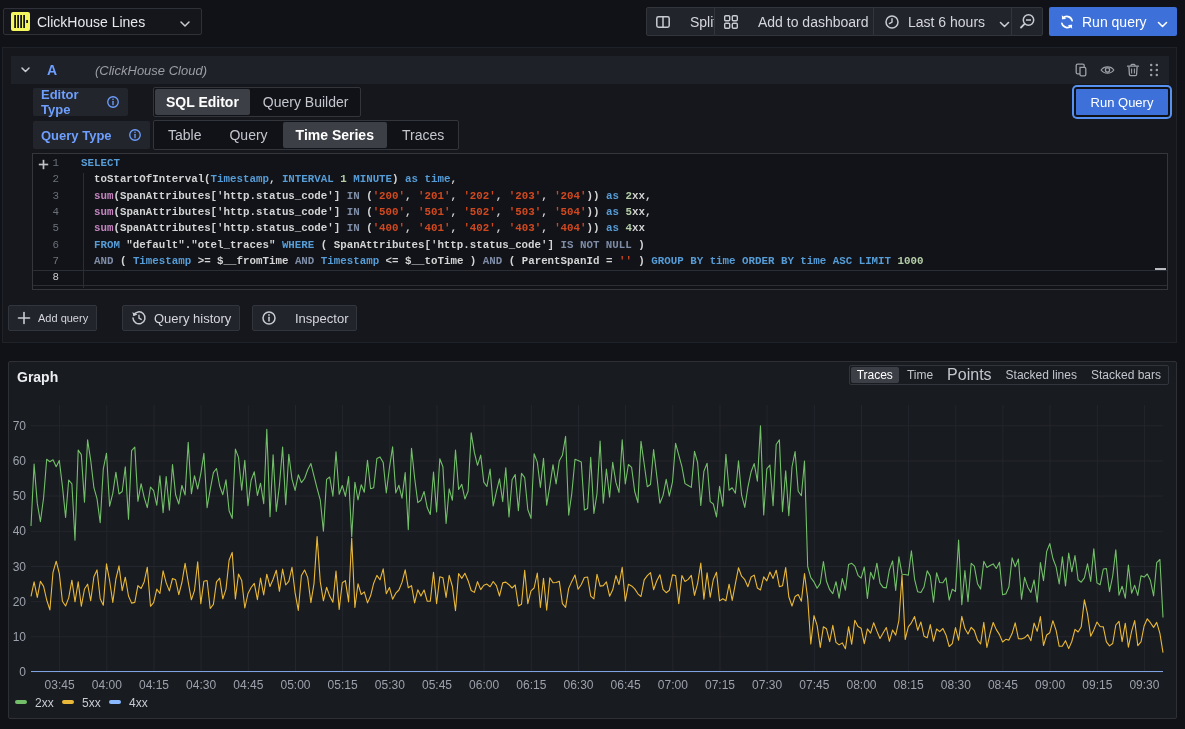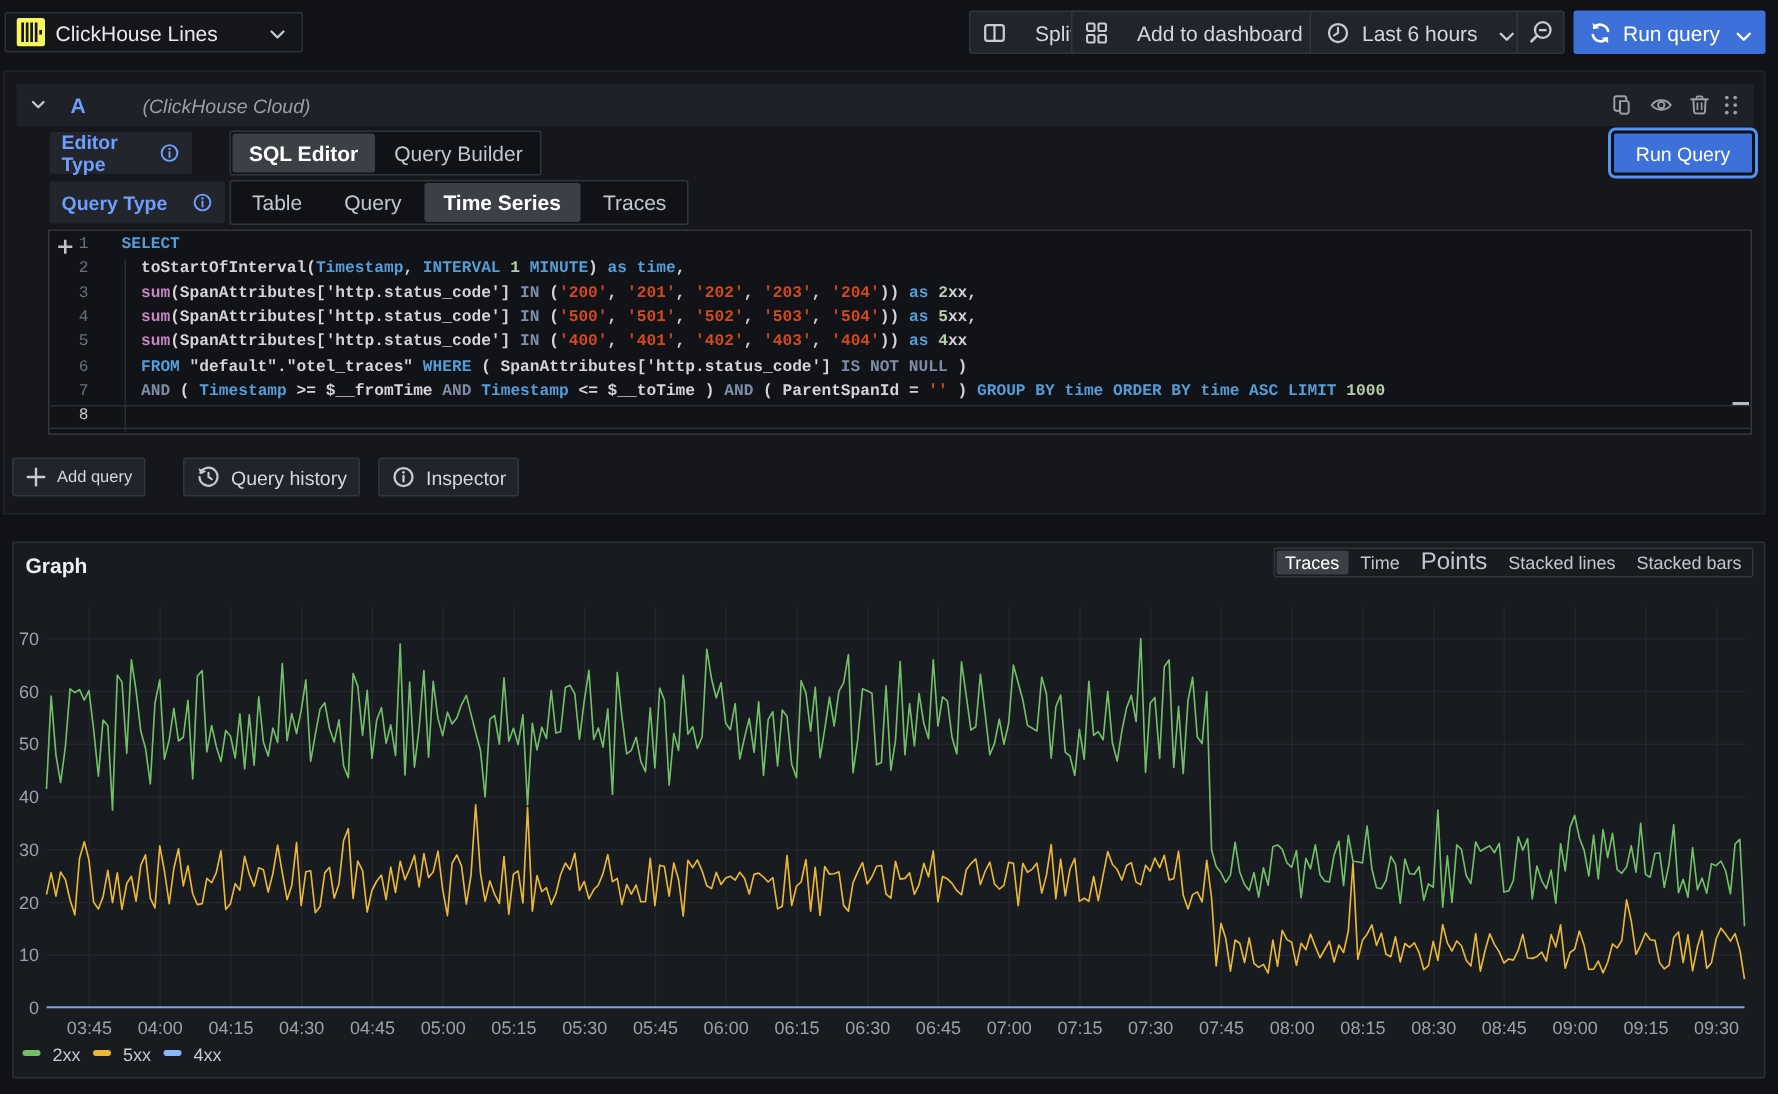--- a/index.html
+++ b/index.html
@@ -181,21 +181,21 @@
 <div class="btn" style="left:122px;top:305px;height:26px;font-size:13px;gap:7px">
     <svg width="16" height="16" viewBox="0 0 16 16" style="">
       <g fill="none" stroke="#C9CBD3" stroke-width="1.5">
         <path d="M2.6 5.2 A6 6 0 1 1 2 8" stroke-linecap="round"></path>
       </g>
       <path d="M1.2 2.2 L2.9 6.1 L6.6 4.4 Z" fill="#C9CBD3"></path>
       <path d="M8 5.2 V8 L10.2 9.4" fill="none" stroke="#C9CBD3" stroke-width="1.4" stroke-linecap="round"></path>
     </svg>
     <span>Query history</span>
   </div>
-<div class="btn" style="left:252px;top:305px;height:26px;font-size:13px;gap:7px">
+<div class="btn" style="left:252px;top:305px;height:26px;font-size:13px;gap:18px">
     <svg width="16" height="16" viewBox="0 0 16 16" style="">
       <circle cx="8" cy="8" r="6" fill="none" stroke="#C9CBD3" stroke-width="1.5"></circle>
       <line x1="8" y1="7.2" x2="8" y2="11" stroke="#C9CBD3" stroke-width="1.5" stroke-linecap="round"></line>
       <circle cx="8" cy="4.9" r="0.9" fill="#C9CBD3"></circle>
     </svg>
     <span>Inspector</span>
   </div>
 
 <div class="abs" style="left:8px;top:361px;width:1169px;height:358px;background:#181B1F;border:1px solid #2E3036;border-radius:2px">
 <svg width="1169" height="358" viewBox="0 0 1169 358" style="position:absolute;left:0;top:0">

